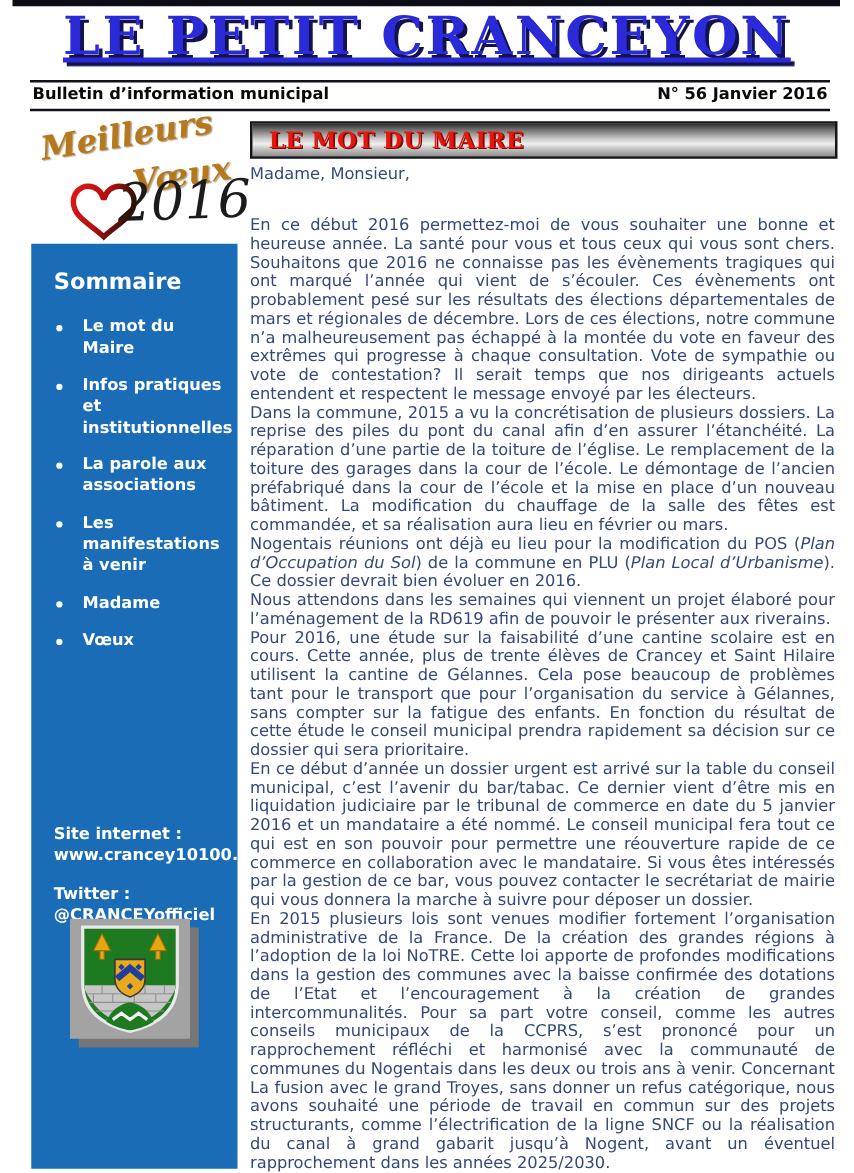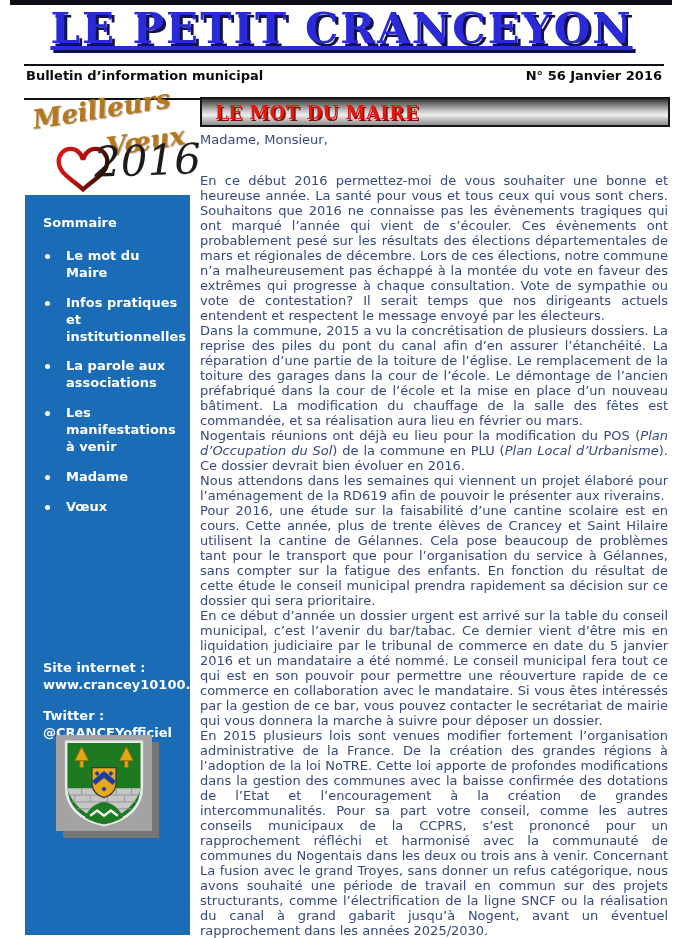--- a/index.html
+++ b/index.html
@@ -10,42 +10,42 @@
   
   .top-rule { position:absolute; top:0; left:10px; width:662px; height:5px; background:#0d0d15; }
   .main-title {
     position:absolute; top:4px; left:0; width:100%; margin:0; text-align:center;
     font-family:"DejaVu Serif", serif; font-weight:bold; font-size:42px; letter-spacing:2px;
     color:#2a2ad9; text-shadow:3px 3px 0 #12124e;text-decoration:underline;
   }
   .issue-row {
     position:absolute; top:64px; left:24px; width:640px;
     border-top:2px solid #101018; border-bottom:2px solid #101018;
-    padding:2px 2px 15px 2px; box-sizing:border-box;
+    padding:2px 2px 4px 2px; box-sizing:border-box;
     display:flex; justify-content:space-between;
     font-size:13px; font-weight:bold; color:#0a0a0a;
   }
   
   .voeux { position:absolute; left:22px; top:90px; width:168px; height:106px; }
   .voeux .script {
     position:absolute; font-family:"DejaVu Serif", serif; font-style:italic; font-weight:bold;
     font-size:26px; color:#b5791c; text-shadow:1px 1px 1px rgba(96,54,4,0.5);
     transform:rotate(-9deg); white-space:nowrap;
   }
   .voeux .w1 { left:10px; top:4px; }
   .voeux .w2 { left:84px; top:36px; }
   .voeux .heart { position:absolute; left:34px; top:56px; z-index:2; }
   .voeux .year {
     position:absolute; left:72px; top:46px; z-index:1;
     font-family:"DejaVu Serif", serif; font-style:italic; font-size:42px; color:#1c1c1c;
     transform:rotate(-2deg); white-space:nowrap;
   }
   
   .sidebar { position:absolute; left:25px; top:195px; width:165px; height:740px; background:#1a6cb6; color:#ffffff; }
-  .sommaire-title { padding:20px 0 0 18px; font-size:13px; font-weight:bold; }
+  .sommaire-title { padding:20px 0 0 18px; font-size:18px; font-weight:bold; }
   .menu { list-style:none; margin:18px 0 0 0; padding:0 14px 0 20px; }
   .menu li { display:flex; gap:16px; font-size:13px; font-weight:bold; line-height:1.3; margin-bottom:13px; }
   .menu .bullet { flex:none; width:5px; height:5px; border-radius:50%; background:#ffffff; margin-top:6px; }
   .menu .lbl { max-width:118px; }
   .contact { position:absolute; left:18px; top:464px; font-size:13px; font-weight:bold; line-height:1.32; }
   .contact-group { margin-bottom:14px; }
   .crest-wrap {
     position:absolute; left:31px; top:540px; width:96px; height:96px;
     background:#a3a3a3; box-shadow:7px 7px 0 #767676;
     display:flex; align-items:center; justify-content:center;

